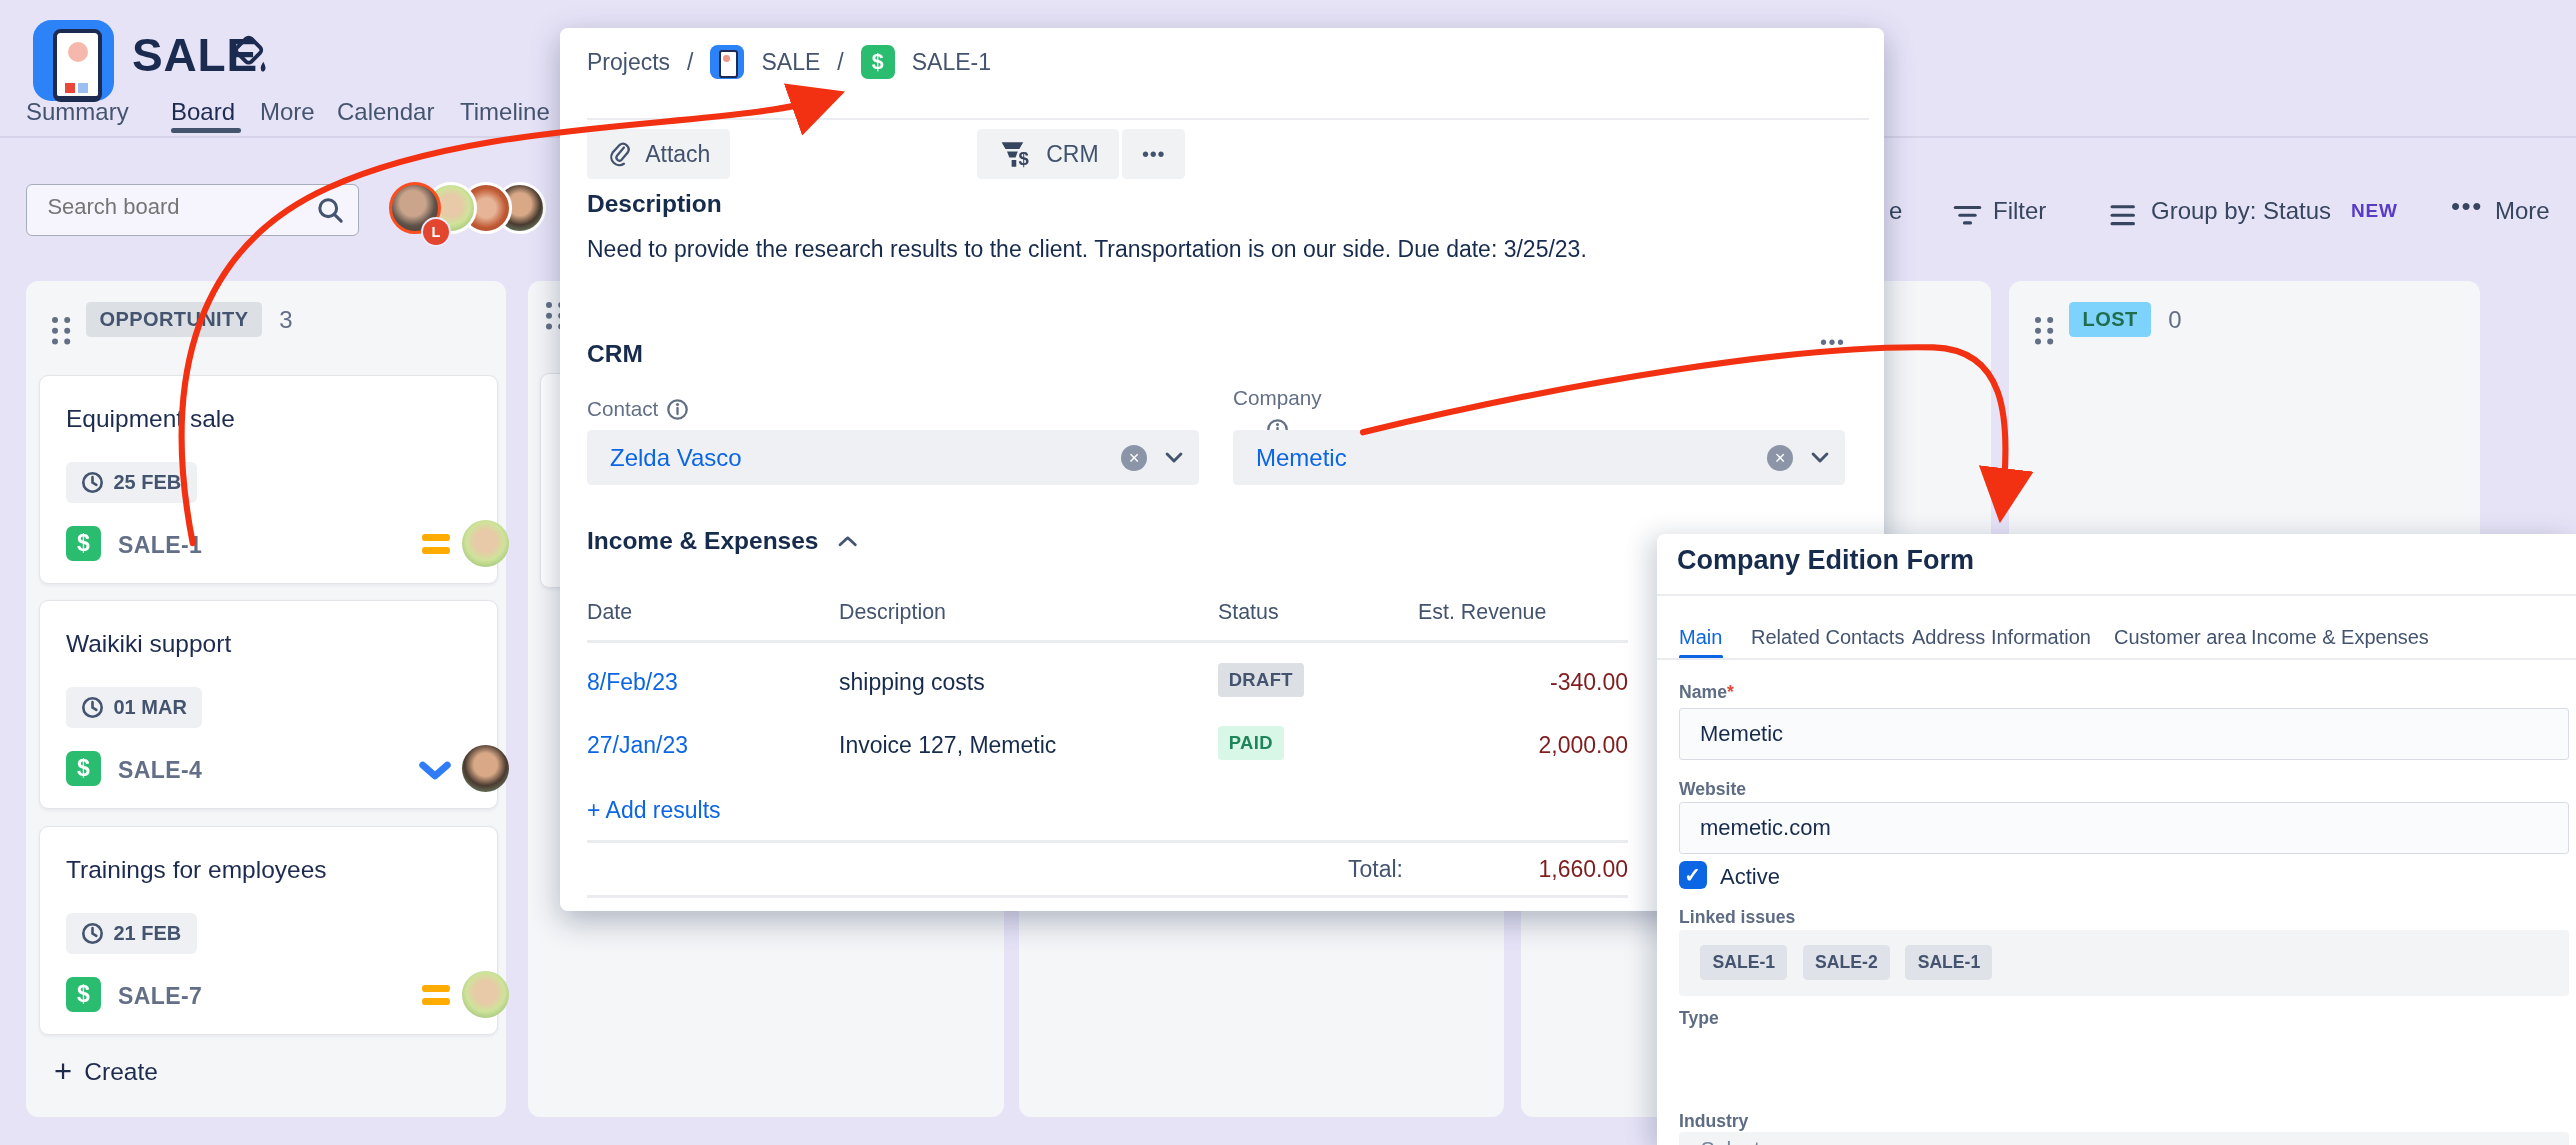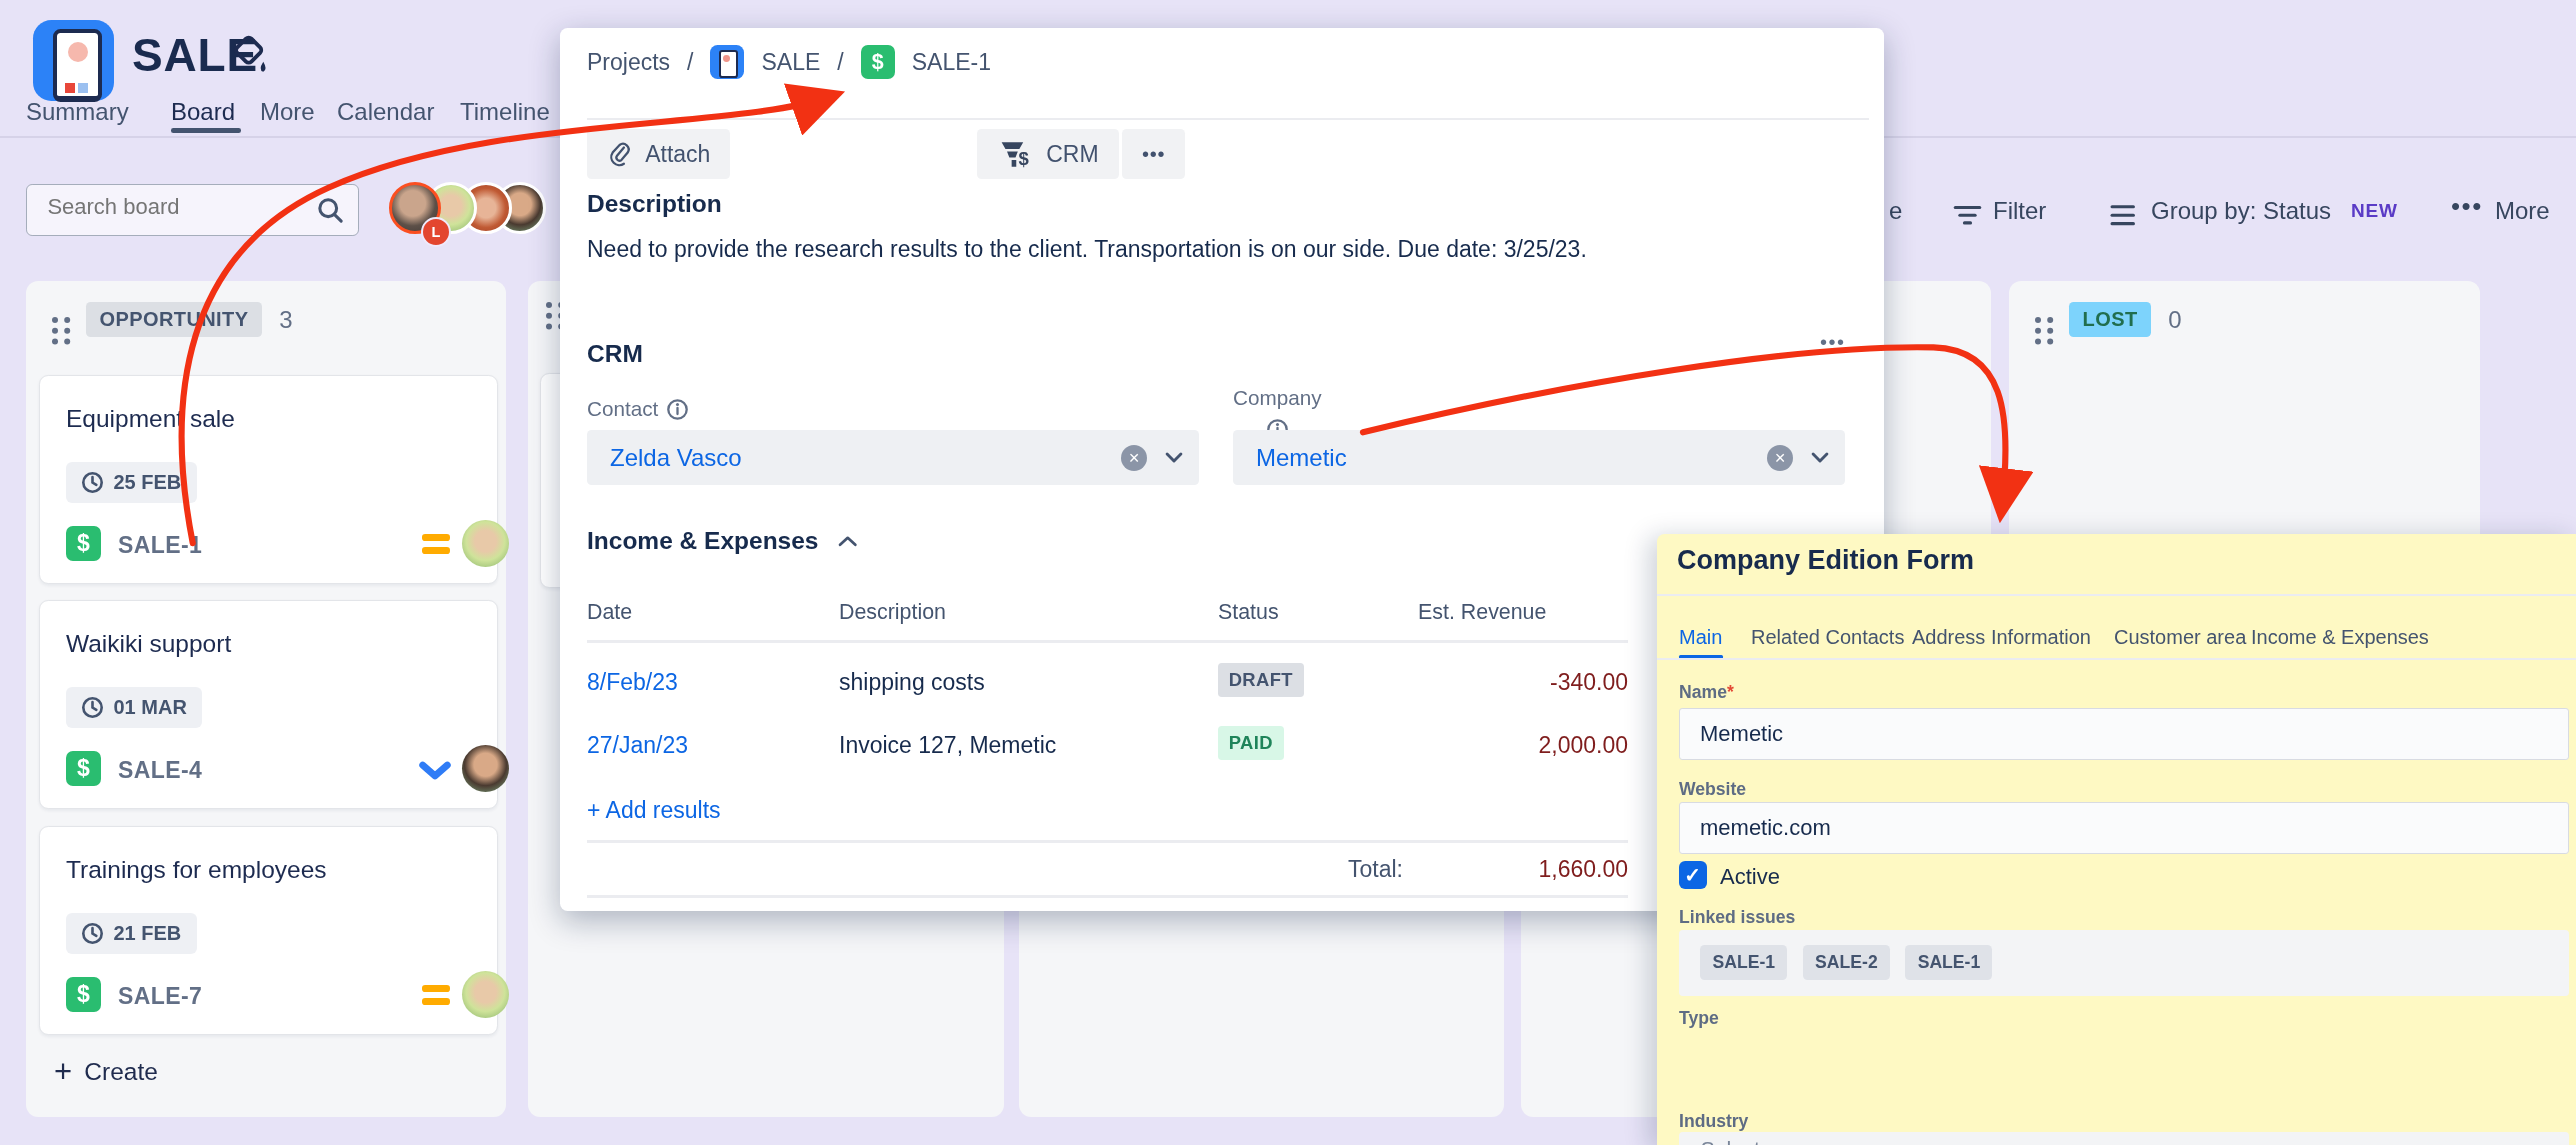--- a/index.html
+++ b/index.html
@@ -73,21 +73,21 @@
   .th{font-size:21.4px;color:#44546f;font-weight:500;}
   .td{font-size:23px;color:#172b4d;}
   .td.link{color:#0c66e4;}
   .badge{display:inline-flex;align-items:center;height:34px;padding:0 10.7px;border-radius:3.8px;font-size:18.4px;font-weight:700;letter-spacing:0.4px;}
   .badge.draft{background:#dcdfe4;color:#44546f;}
   .badge.paid{background:#d8f7e7;color:#1f845a;}
   .amount{position:absolute;font-size:23px;color:#7f1d1d;text-align:right;width:199px;}
   .addrec{font-size:23px;color:#0c66e4;}
 
   
-  .company-panel{left:1657px;top:534px;width:919px;height:612px;background:#fef9c3;border-radius:7.6px 0 0 0;box-shadow:-7.6px 3.1px 26px rgba(9,30,66,.20);z-index:30;text-align:center;}
+  .company-panel{left:1657px;top:534px;width:919px;height:612px;background:#ffffff;border-radius:7.6px 0 0 0;box-shadow:-7.6px 3.1px 26px rgba(9,30,66,.20);z-index:30;text-align:center;}
   .form-title{position:absolute;left:20px;top:10.7px;font-size:27px;font-weight:700;color:#172b4d;}
   .ftab{font-size:20px;color:#44546f;}
   .ftab.active{color:#0c66e4;}
   .flabel{font-size:17.6px;font-weight:600;color:#5e6c84;}
   .req{color:#e34935;}
   .tinput{position:absolute;left:22px;width:890px;height:52px;background:#fafbfc;border:1.5px solid #d8dbe2;border-radius:3.1px;box-sizing:border-box;}
   .tinput .val{position:absolute;left:20px;top:12.2px;font-size:22px;color:#172b4d;}
   .gsel{position:absolute;left:22px;width:890px;background:#f3f4f6;border-radius:3.8px;}
   .chip{display:inline-flex;align-items:center;height:35px;padding:0 12.2px;border-radius:4.6px;background:#dfe2e8;color:#44546f;font-size:17.6px;font-weight:700;margin-right:12.2px;}
   .checkbox{position:absolute;left:22px;width:27.5px;height:27.5px;border-radius:6.1px;background:#0c66e4;color:#fff;font-size:20px;font-weight:700;display:flex;align-items:center;justify-content:center;}

